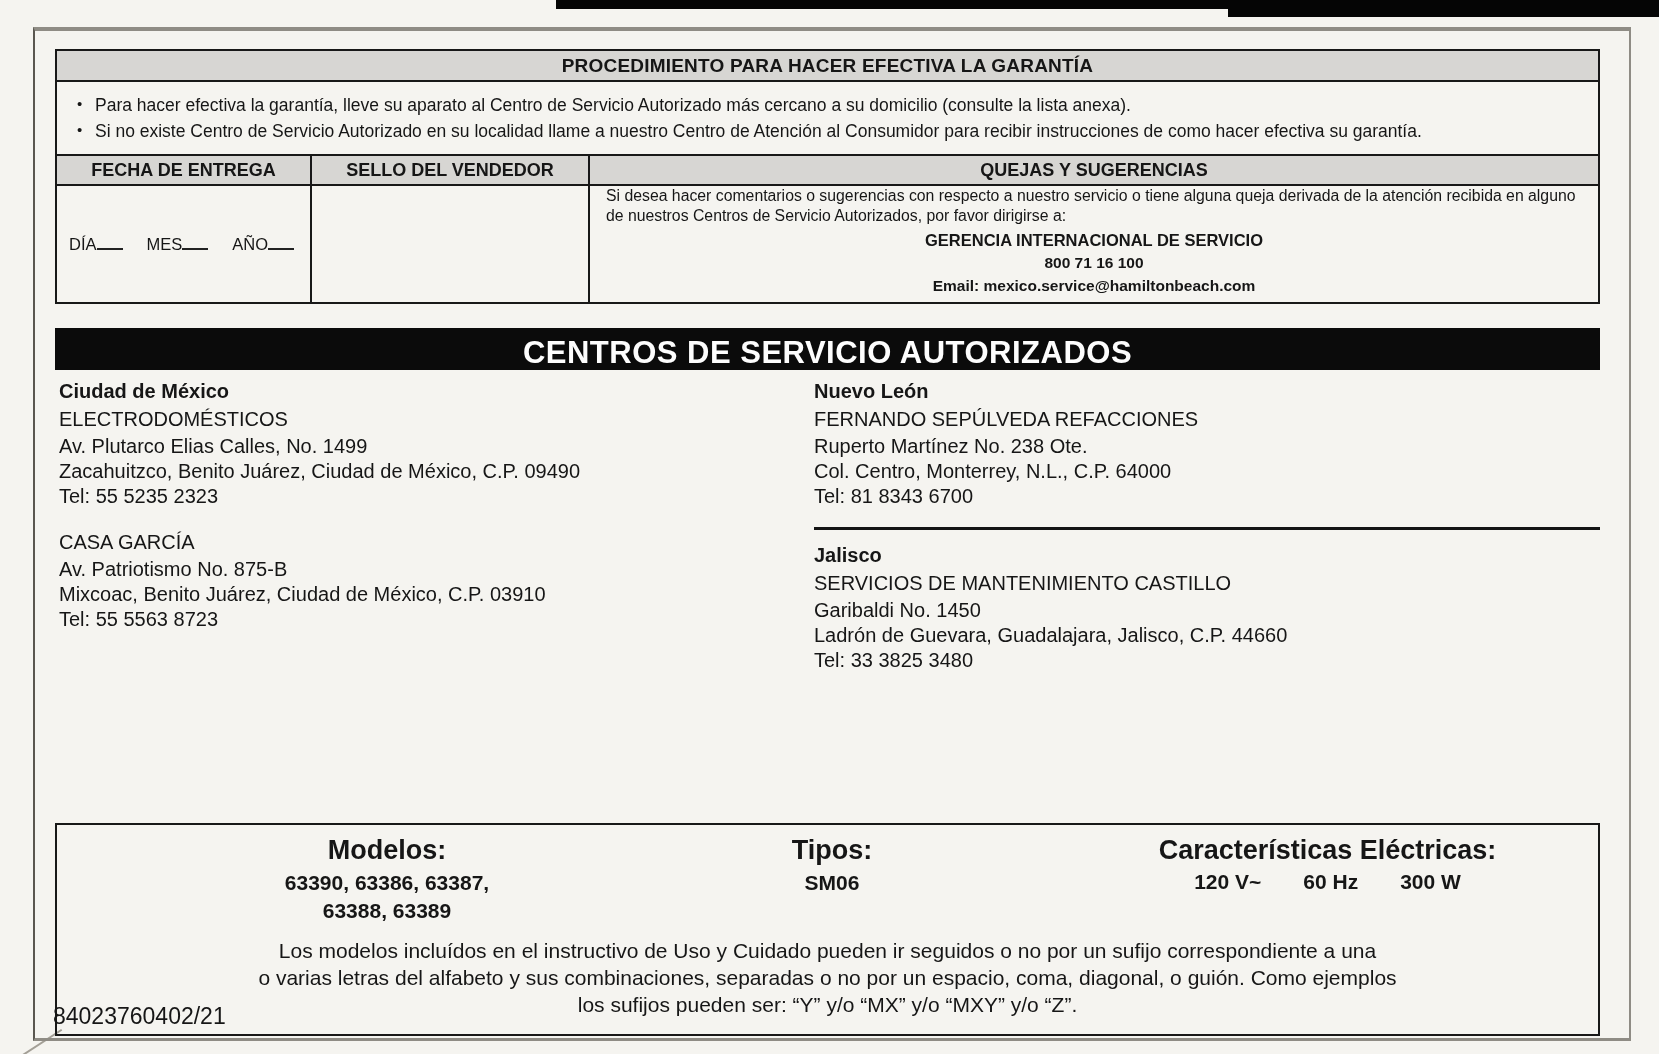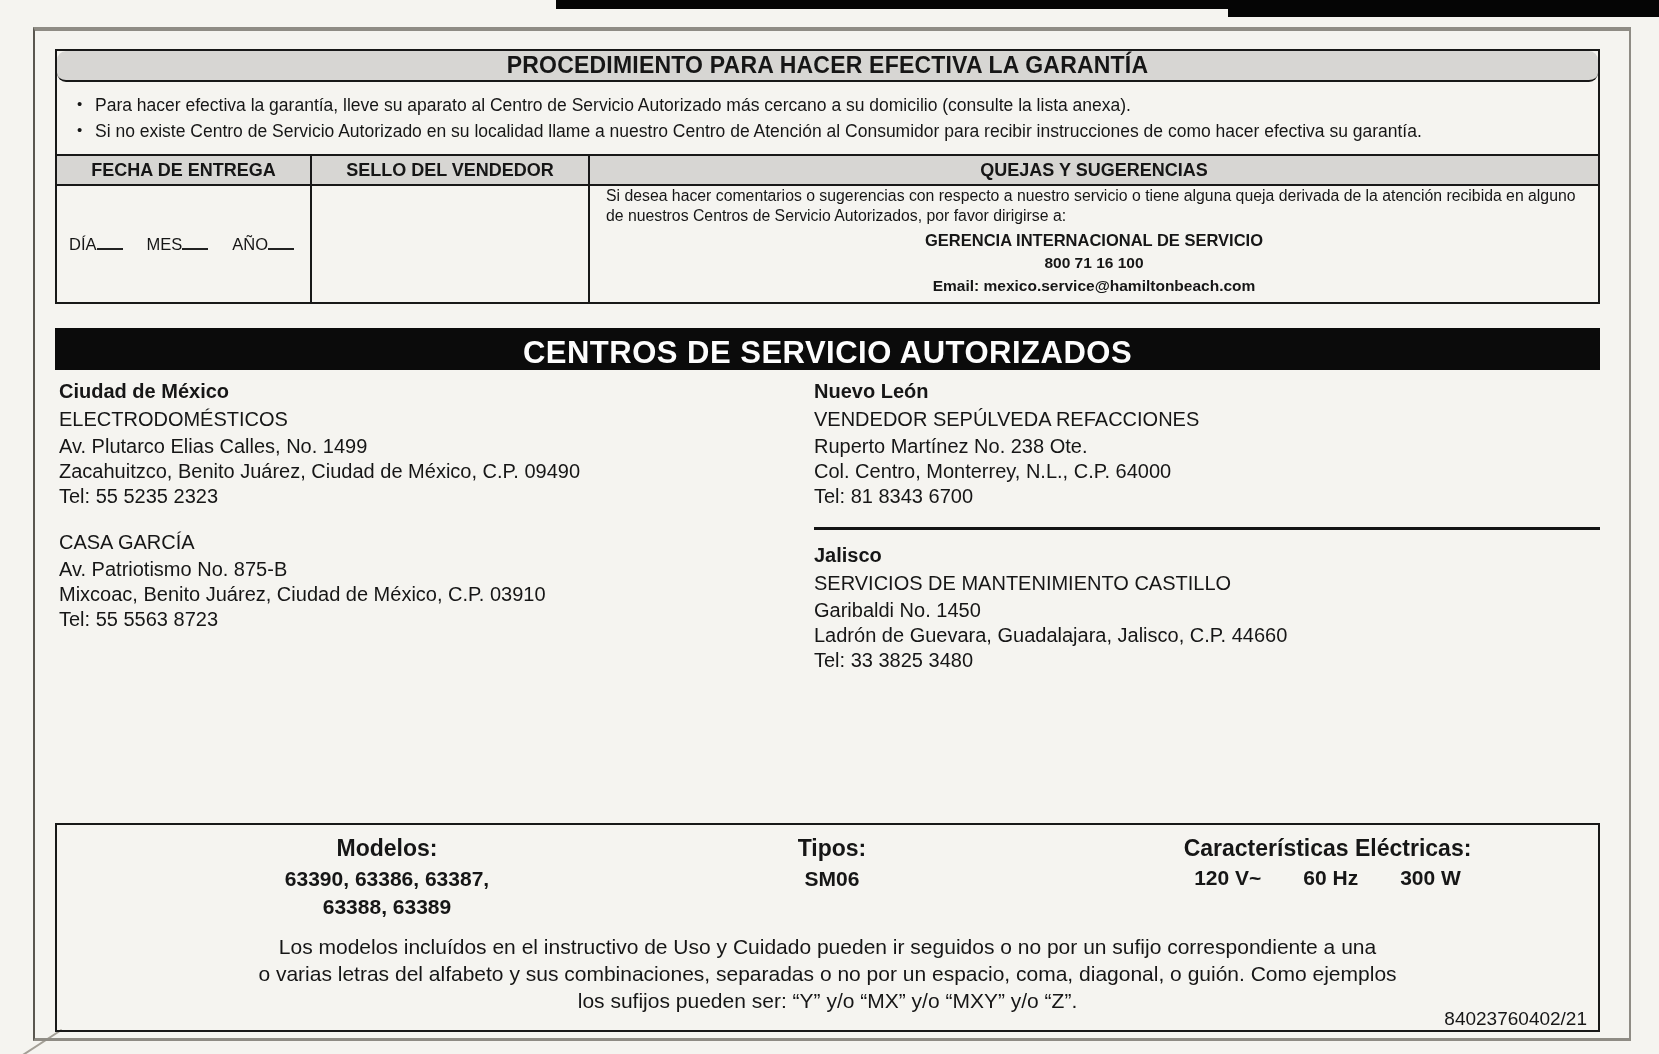--- a/index.html
+++ b/index.html
@@ -17,21 +17,21 @@
   .outer { position:absolute; left:33px; top:27px; width:1598px; height:1014px;
            border-top:4px solid #8f8c85; border-left:2px solid #5a5750;
            border-right:2px solid #8f8c85; border-bottom:3px solid #8f8c85;
            padding:18px 0 0 20px; }
 
   .sect { width:1545px; }
 
   
   .proc-box { border:2px solid #181818; background:transparent; }
   .proc-header { height:31px; line-height:29px; background:#d7d6d3; border-bottom:2px solid #181818;
-                 text-align:center; font-weight:bold; font-size:23px; letter-spacing:.2px;border-radius:9px; }
+                 text-align:center; font-weight:bold; font-size:19px; letter-spacing:.2px; }
   .proc-body { padding:9px 12px 11px 14px; font-size:17.5px; line-height:24px; }
   .bullet-line { padding-left:24px; position:relative; margin-top:2px; }
   .bullet-glyph { position:absolute; left:6px; top:-1px; font-size:15px; }
 
   
   .reg-table { margin-top:-2px; border:2px solid #181818; }
   .reg-row { display:flex; }
   .c1 { width:255px; border-right:2px solid #181818; }
   .c2 { width:278px; border-right:2px solid #181818; }
   .c3 { flex:1; }
@@ -59,29 +59,29 @@
   .gap-block { margin-top:22px; }
   .divider { border:none; border-top:3px solid #141414; margin:18px 0 14px; width:100%; }
 
   
   .models-box { margin-top:150px; border:2px solid #181818; padding:10px 0 16px; }
   .models-row { display:flex; }
   .m-col { text-align:center; }
   .m1 { width:660px; }
   .m2 { width:230px; }
   .m3 { flex:1; padding-left:110px; }
-  .m-label { font-weight:bold; font-size:23px; margin-bottom:3px; }
+  .m-label { font-weight:bold; font-size:27px; margin-bottom:3px; }
   .m-line { font-weight:bold; font-size:21px; line-height:28px; }
   .elec-vals { font-weight:bold; font-size:21px; margin-top:4px; }
   .elec-vals span { margin:0 21px; }
   .note { margin-top:12px; text-align:center; font-weight:normal; font-size:21px; line-height:27px; }
 
   
-  .footer { position:absolute; left:28px; right:42px; bottom:8px; display:flex;
-            justify-content:flex-end; font-size:19px; }
+  .footer { position:absolute; left:18px; right:42px; bottom:8px; display:flex;
+            justify-content:flex-start; font-size:23px; }
 </style>
 </head>
 <body>
 
 <div class="page">
 
   <div class="scan-strip strip1"></div>
   <div class="scan-strip strip2"></div>
   <div class="corner-line"></div>
 
@@ -135,21 +135,21 @@
         <div class="center-block gap-block">
           <div class="center-name">CASA GARCÍA</div>
           <div class="addr">Av. Patriotismo No. 875-B</div>
           <div class="addr">Mixcoac, Benito Juárez, Ciudad de México, C.P. 03910</div>
           <div class="addr">Tel: 55 5563 8723</div>
         </div>
       </div>
       <div class="col-right">
         <div class="center-block">
           <div class="region-title">Nuevo León</div>
-          <div class="center-name">VENDEDOR SEPÚLVEDA REFACCIONES</div>
+          <div class="center-name">FERNANDO SEPÚLVEDA REFACCIONES</div>
           <div class="addr">Ruperto Martínez No. 238 Ote.</div>
           <div class="addr">Col. Centro, Monterrey, N.L., C.P. 64000</div>
           <div class="addr">Tel: 81 8343 6700</div>
         </div>
         <hr class="divider">
         <div class="center-block">
           <div class="region-title">Jalisco</div>
           <div class="center-name">SERVICIOS DE MANTENIMIENTO CASTILLO</div>
           <div class="addr">Garibaldi No. 1450</div>
           <div class="addr">Ladrón de Guevara, Guadalajara, Jalisco, C.P. 44660</div>

